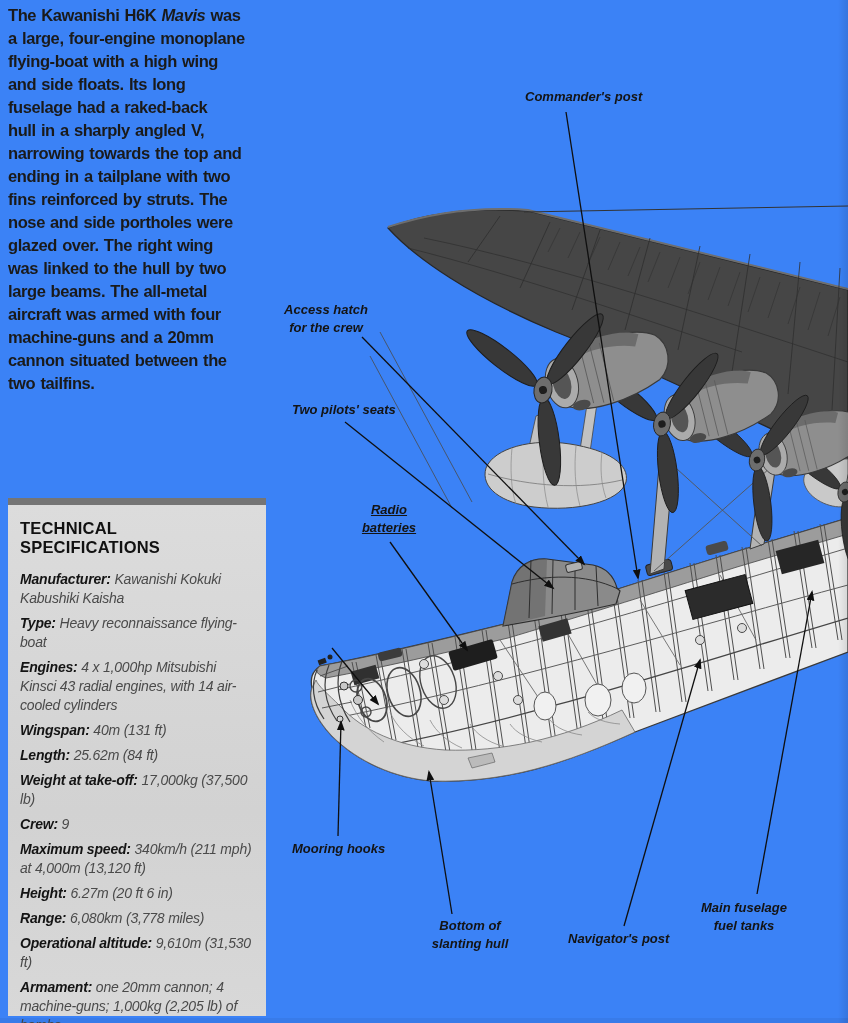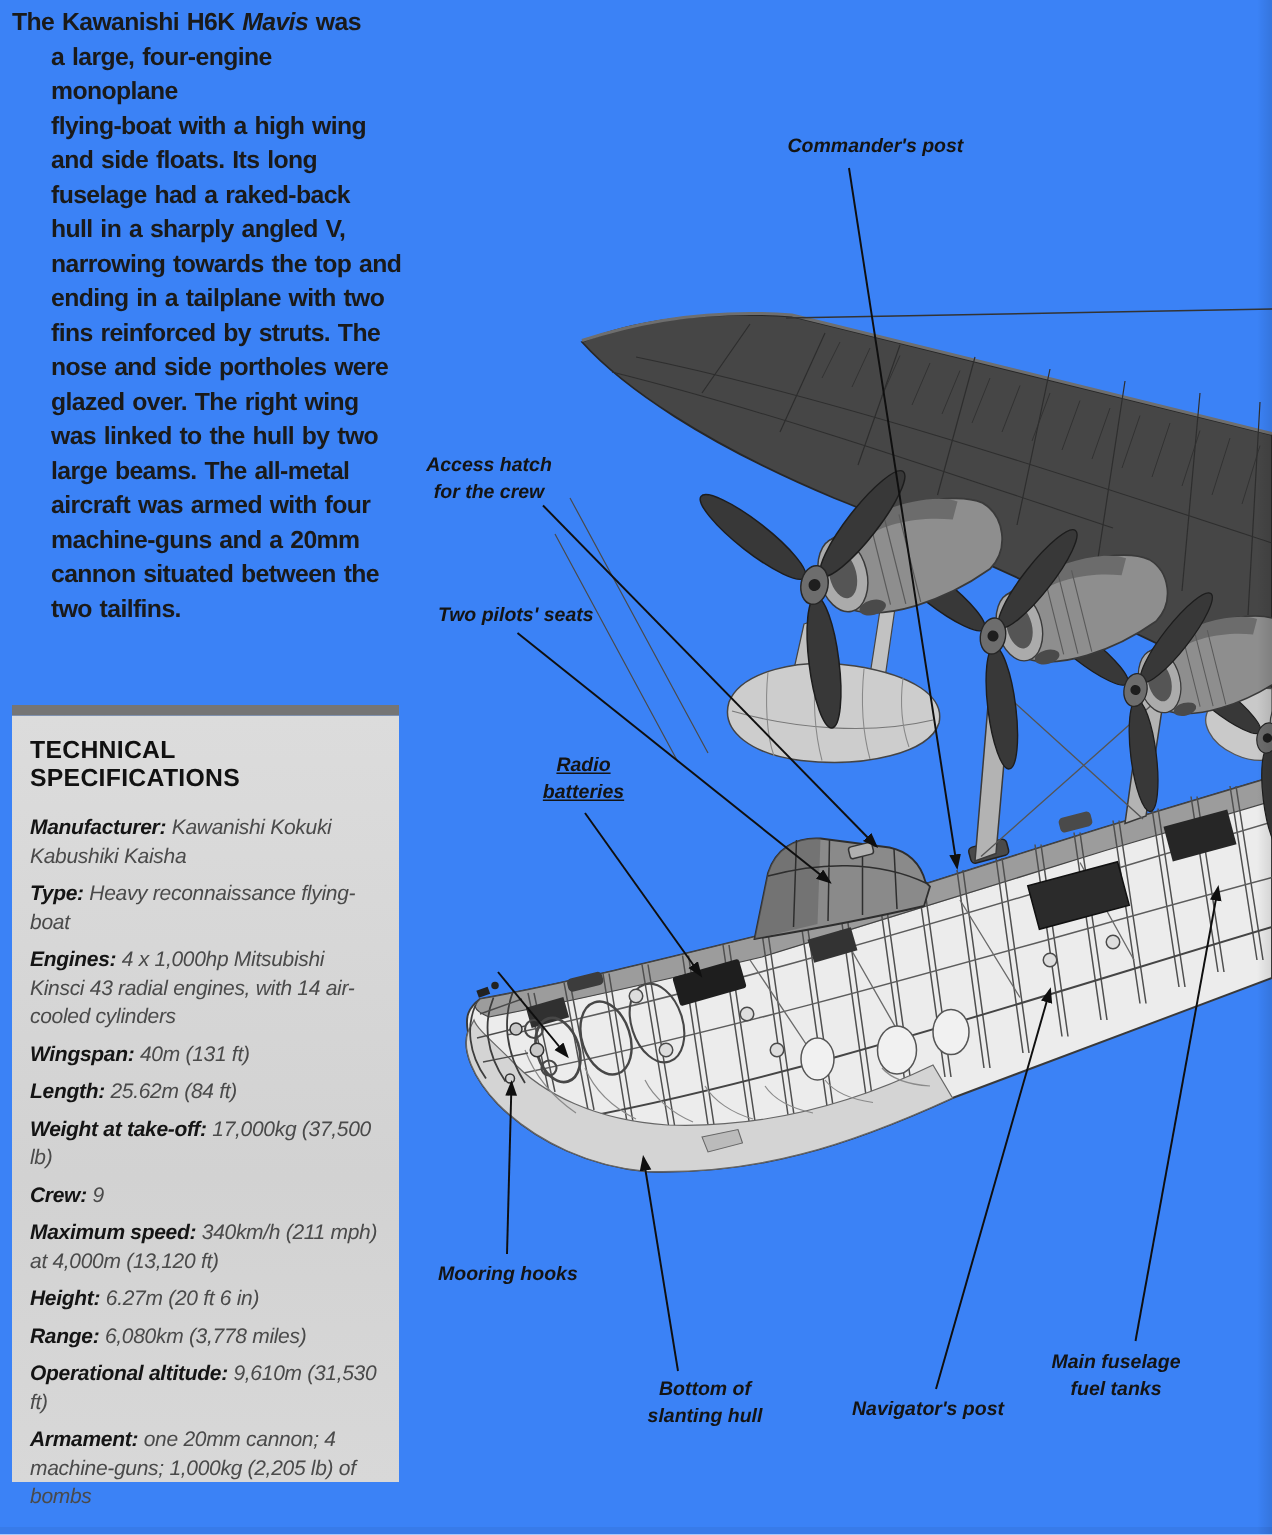--- a/index.html
+++ b/index.html
@@ -8,25 +8,25 @@
     background:#3b82f6;
     font-family:"Liberation Sans", sans-serif;
     color:#1c1c1c;
   }
   
   #intro{
     position:absolute; left:8px; top:4px; width:262px;
     font-weight:bold; font-size:16.5px; line-height:23px;
     letter-spacing:-0.4px; word-spacing:1px; color:#1a1a1a;
   }
-  #intro .body{white-space:pre-line; display:block;margin-left:26px;}
+  #intro .body{white-space:pre-line; display:block;}
   #intro .ital{font-style:italic;}
   
   #specsbox{
-    position:absolute; left:8px; top:470px; width:258px; height:518px;
+    position:absolute; left:8px; top:498px; width:258px; height:518px;
     background:linear-gradient(180deg,#dcdcdc 0%, #d2d2d2 60%, #d8d8d8 100%);
     border-top:7px solid #757575;
     box-sizing:border-box; padding:14px 12px 6px 12px;
   }
   #specsbox h2{
     margin:0 0 13px 0; font-size:16.5px; letter-spacing:0.2px; color:#111;
   }
   .spec{ margin:0 0 6px 0; font-size:14px; line-height:19px; letter-spacing:-0.2px;font-style:italic;}
   .spec .sl{font-weight:bold; color:#141414;}
   .spec .sv{color:#4a4a4a;}

